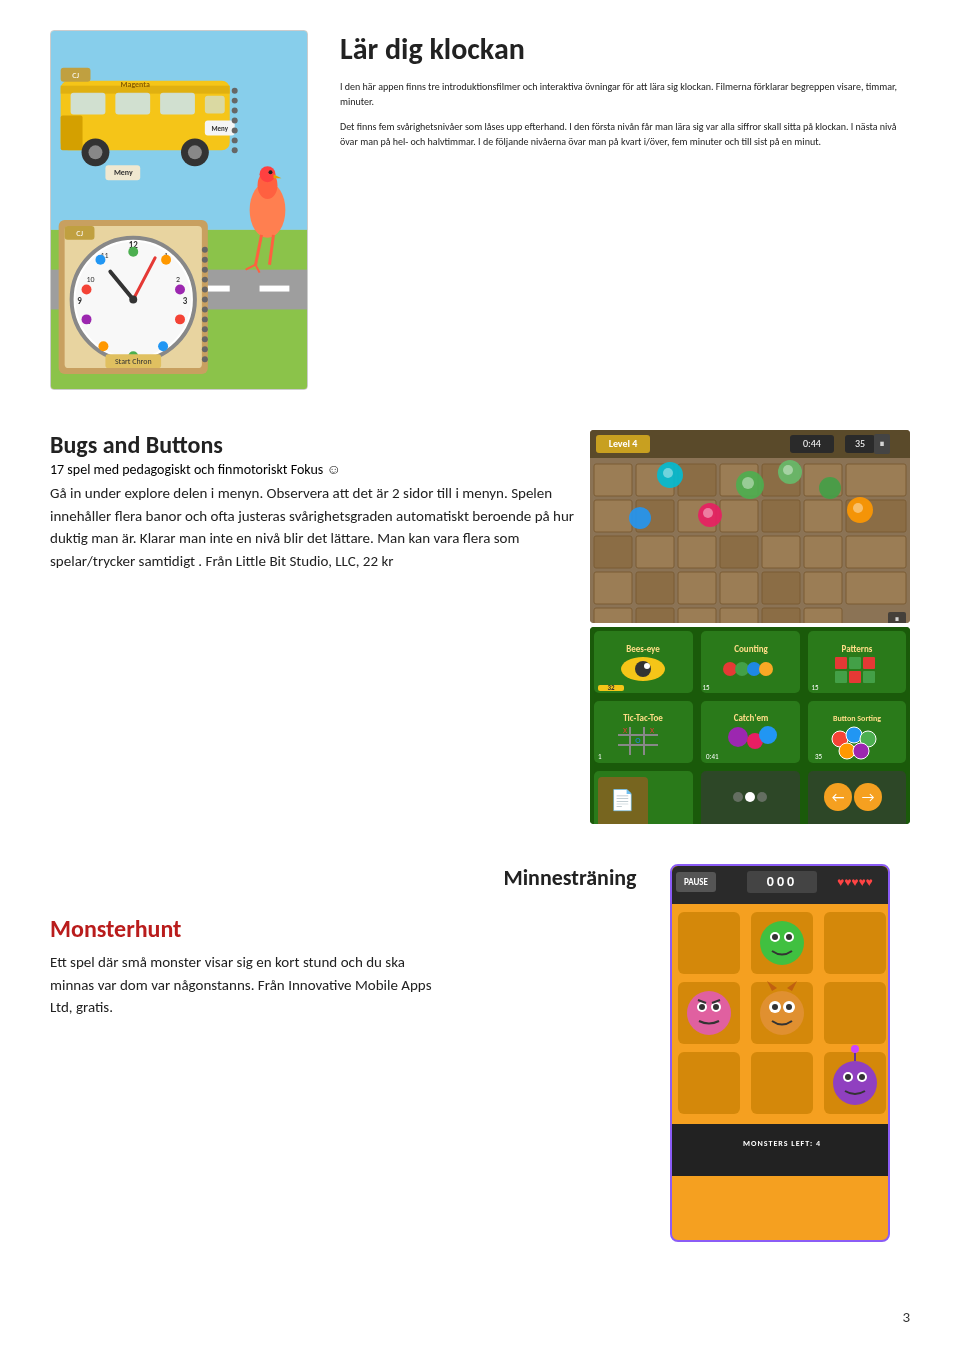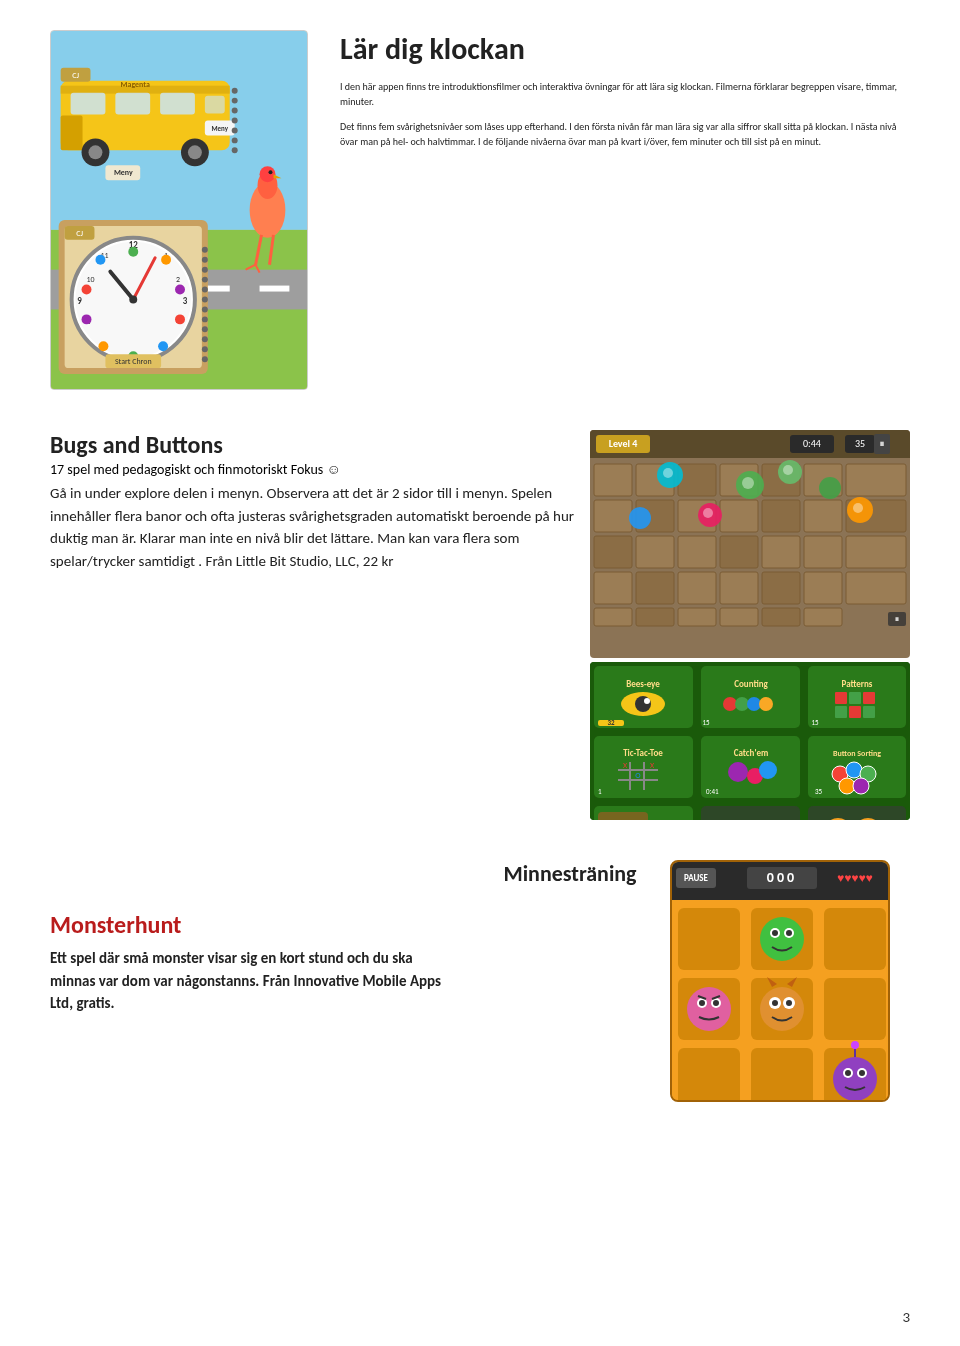--- a/index.html
+++ b/index.html
@@ -98,30 +98,30 @@
 
     .section-text-bugs p {
       margin-bottom: 12px;
       line-height: 1.5;
       font-size: 15px;
     }
 
     
     .game-screenshot-top {
       width: 320px;
-      height: 228px;
+      height: 193px;
       background: #8B7355;
       border-radius: 4px;
       overflow: hidden;
       position: relative;
     }
 
     .game-screenshot-bottom {
       width: 320px;
-      height: 158px;
+      height: 197px;
       background: #2a5a1a;
       border-radius: 4px;
       overflow: hidden;
       position: relative;
     }
 
     
     .section-bottom {
       display: flex;
       gap: 0;
@@ -159,32 +159,31 @@
       font-weight: bold;
       color: #222;
       margin-bottom: 30px;
       text-align: center;
     }
 
     .monster-text p {
       margin-bottom: 8px;
       line-height: 1.5;
       font-size: 15px;
-      font-weight: bold;
     }
 
     
     .monster-screenshot {
       width: 220px;
-      height: 242px;
+      height: 378px;
       background: #f5a020;
       border-radius: 8px;
       overflow: hidden;
       position: relative;
-      border: 2px solid #a16207;
+      border: 2px solid #8b5cf6;
     }
   </style>
 </head>
 <body>
 
 <div class="section-clock">
   <div class="left">
     <div class="clock-image-placeholder">
 
       <svg width="258" height="360" viewBox="0 0 258 360">

